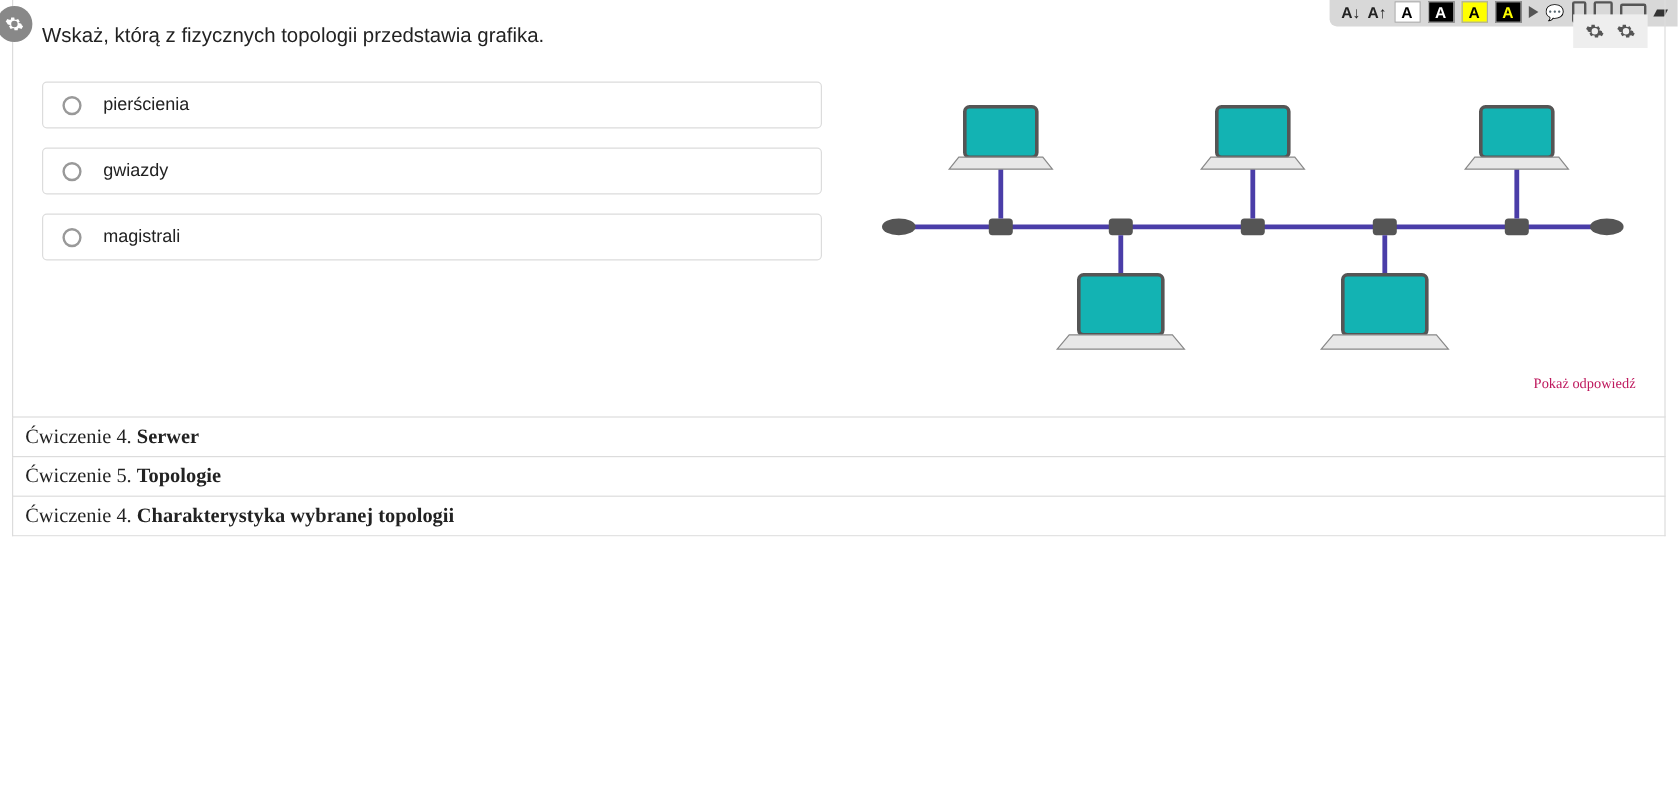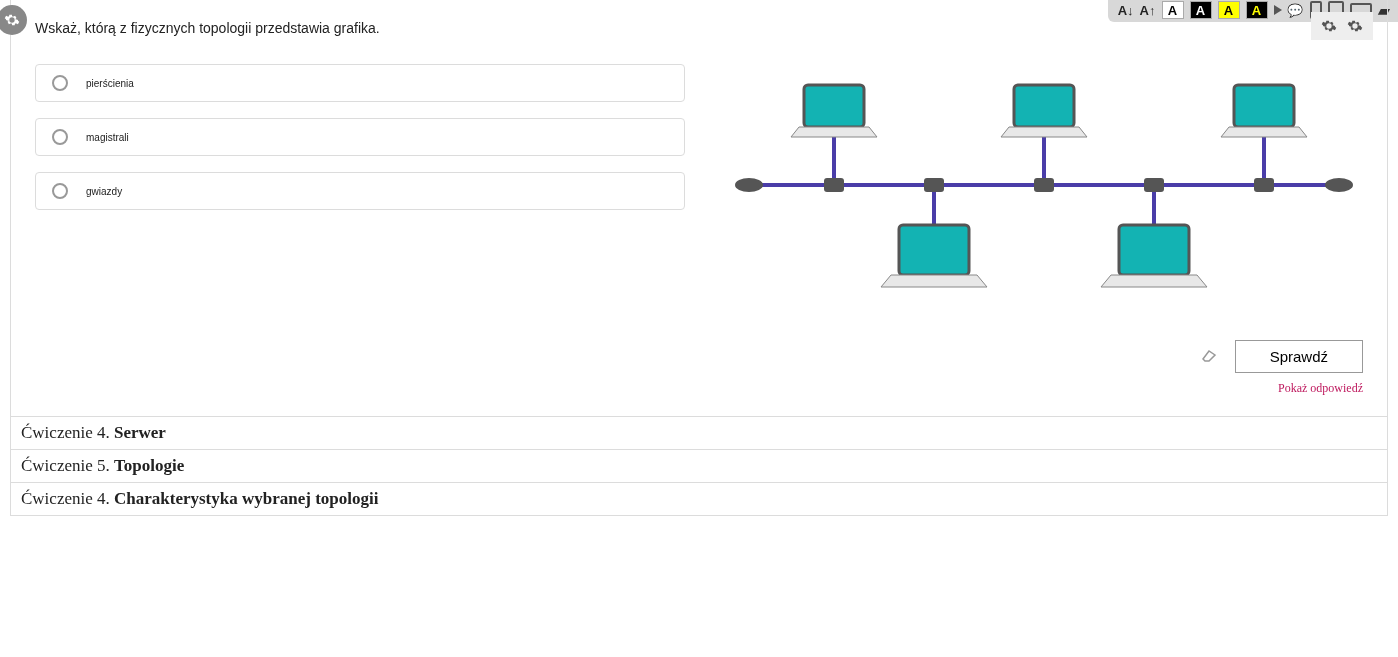--- a/index.html
+++ b/index.html
@@ -64,42 +64,42 @@
   .ex-controls {
     position: absolute;
     top: 12px; right: 14px;
     display: flex; gap: 10px;
     background: #eee;
     padding: 6px 10px;
     color: #555;
   }
   .question {
     font-family: Arial, Helvetica, sans-serif;
-    font-size: 14px;
+    font-size: 17px;
     margin-bottom: 28px;
   }
   .layout {
     display: flex;
     gap: 40px;
   }
   .options {
     flex: 0 0 650px;
     display: flex;
     flex-direction: column;
     gap: 16px;
   }
   .opt {
     border: 1px solid #dcdcdc;
     border-radius: 4px;
     padding: 10px 16px;
     display: flex;
     align-items: center;
     gap: 18px;
     font-family: Arial, sans-serif;
-    font-size: 10px;
+    font-size: 15px;
     cursor: pointer;
   }
   .opt .radio {
     width: 16px; height: 16px;
     border: 2px solid #999;
     border-radius: 50%;
     flex-shrink: 0;
   }
   .diagram {
     flex: 1;
@@ -186,25 +186,25 @@
     <div class="question">Wskaż, którą z fizycznych topologii przedstawia grafika.</div>
 
     <div class="layout">
       <div class="options">
         <label class="opt">
           <span class="radio"></span>
           <span>pierścienia</span>
         </label>
         <label class="opt">
           <span class="radio"></span>
-          <span>magistrali</span>
+          <span>gwiazdy</span>
         </label>
         <label class="opt">
           <span class="radio"></span>
-          <span>gwiazdy</span>
+          <span>magistrali</span>
         </label>
       </div>
 
       <div class="diagram">
         <svg width="630" height="230" viewBox="0 0 630 230">
 
           <line x1="20" y1="115" x2="610" y2="115" stroke="#4a3da8" stroke-width="4"></line>
 
           <ellipse cx="20" cy="115" rx="14" ry="7" fill="#555"></ellipse>
           <ellipse cx="610" cy="115" rx="14" ry="7" fill="#555"></ellipse>
@@ -241,28 +241,20 @@
             <path d="M162 205 h86 l10 12 h-106 z" fill="#e8e8e8" stroke="#888" stroke-width="1"></path>
           </g>
           <g>
             <rect x="390" y="155" width="70" height="50" rx="4" fill="#13b3b3" stroke="#555" stroke-width="3"></rect>
             <path d="M382 205 h86 l10 12 h-106 z" fill="#e8e8e8" stroke="#888" stroke-width="1"></path>
           </g>
         </svg>
       </div>
     </div>
 
-    <div class="footer-row">
-      <span class="eraser">
-        <svg width="18" height="16" viewBox="0 0 18 16">
-            <path d="M4 12 L10 4 L16 8 L10 14 L6 14 Z" fill="none" stroke="#999" stroke-width="1.5"></path>
-          </svg>
-      </span>
-      <button class="check-btn">Sprawdź</button>
-    </div>
     <div class="show-ans">Pokaż odpowiedź</div>
   </div>
 
   <div class="ex-row">
     <span>Ćwiczenie 4. </span><b>Serwer</b>
   </div>
   <div class="ex-row">
     <span>Ćwiczenie 5. </span><b>Topologie</b>
   </div>
   <div class="ex-row">

